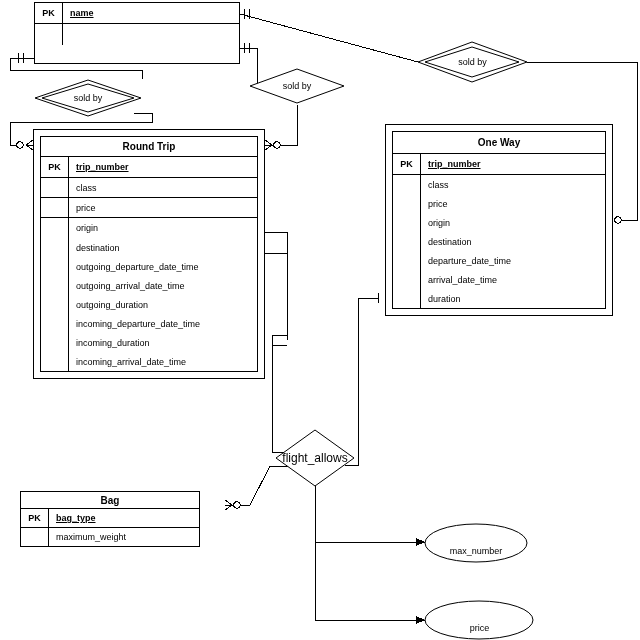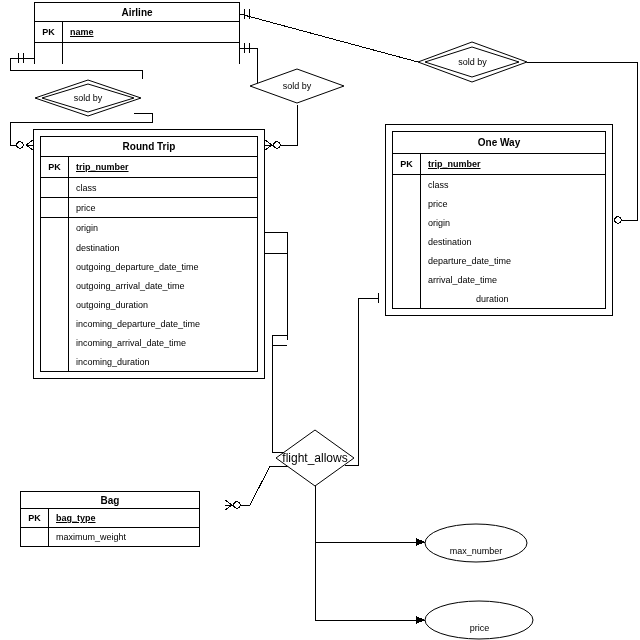--- a/index.html
+++ b/index.html
@@ -143,21 +143,20 @@
       <circle cx="618" cy="220" r="3.2" fill="#ffffff"></circle>
 
       <path d="M 225 500 L 232 505 L 225 510"></path>
       <path d="M 225 505 L 232 505"></path>
       <circle cx="237" cy="505" r="3.2" fill="#ffffff"></circle>
     </g>
   </svg>
 
   <div class="entity" style="left:34px;top:2px;width:206px;height:62px;">
     <div class="inner">
-      <div class="ent-title" style="height:19px;">Airline</div>
       <div class="attr-row" style="height:21px;">
         <div class="key-cell">PK</div>
         <div class="name-cell pk">name</div>
       </div>
       <div class="attr-row last" style="height:21px;">
         <div class="key-cell"></div>
       </div>
     </div>
   </div>
 
@@ -193,27 +192,27 @@
         <div class="name-cell">outgoing_arrival_date_time</div>
       </div>
       <div class="attr-row nosep" style="height:19px;">
         <div class="key-cell"></div>
         <div class="name-cell">outgoing_duration</div>
       </div>
       <div class="attr-row nosep" style="height:19px;">
         <div class="key-cell"></div>
         <div class="name-cell">incoming_departure_date_time</div>
       </div>
+      <div class="attr-row last" style="height:19px;">
+        <div class="key-cell"></div>
+        <div class="name-cell">incoming_duration</div>
+      </div>
       <div class="attr-row nosep" style="height:19px;">
         <div class="key-cell"></div>
         <div class="name-cell">incoming_arrival_date_time</div>
-      </div>
-      <div class="attr-row last" style="height:19px;">
-        <div class="key-cell"></div>
-        <div class="name-cell">incoming_duration</div>
       </div>
     </div>
   </div>
 
   <div class="entity weak" style="left:385px;top:124px;width:228px;height:192px;">
     <div class="inner">
       <div class="ent-title" style="height:22px;">One Way</div>
       <div class="attr-row" style="height:21px;">
         <div class="key-cell">PK</div>
         <div class="name-cell pk">trip_number</div>
@@ -235,21 +234,21 @@
         <div class="name-cell">destination</div>
       </div>
       <div class="attr-row nosep" style="height:19px;">
         <div class="key-cell"></div>
         <div class="name-cell">departure_date_time</div>
       </div>
       <div class="attr-row nosep" style="height:19px;justify-content:space-between;">
         <div class="key-cell"></div>
         <div class="name-cell">arrival_date_time</div>
       </div>
-      <div class="attr-row last" style="height:19px;gap:48px;">
+      <div class="attr-row last" style="height:19px;">
         <div class="key-cell"></div>
         <div class="name-cell">duration</div>
       </div>
     </div>
   </div>
 
   <div class="entity" style="left:20px;top:491px;width:180px;height:56px;">
     <div class="inner">
       <div class="ent-title" style="height:17px;">Bag</div>
       <div class="attr-row" style="height:19px;">

